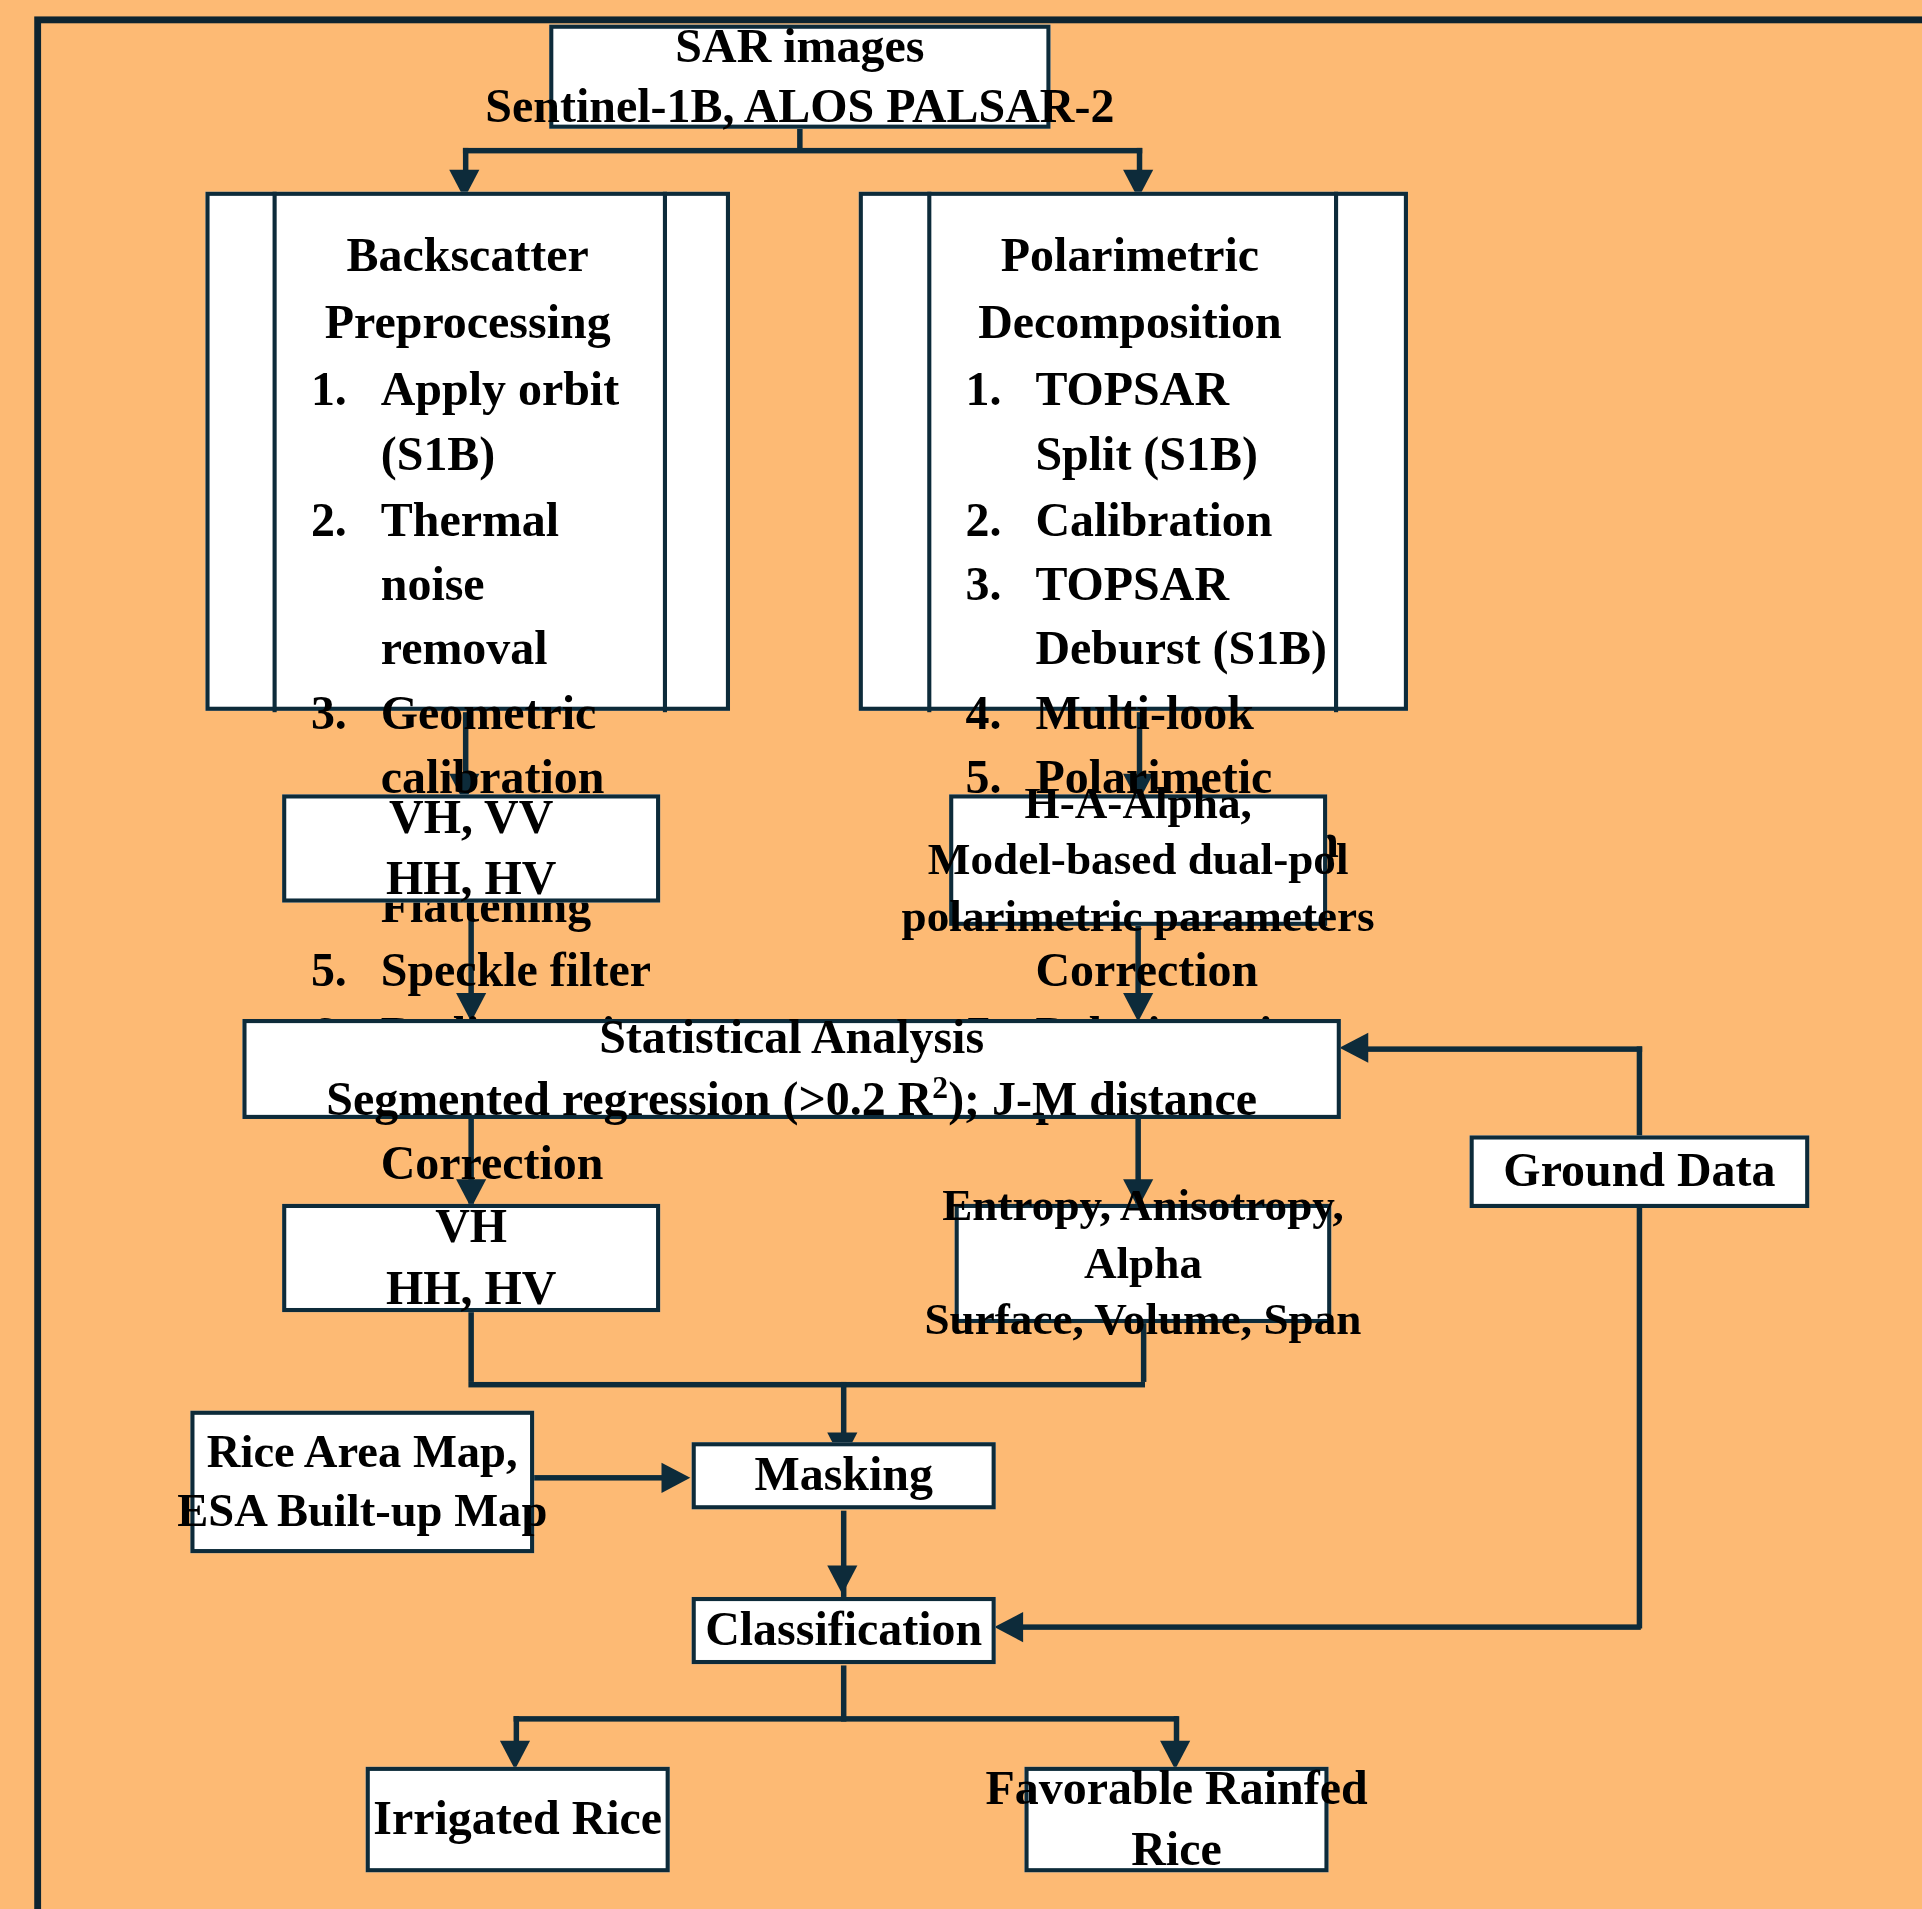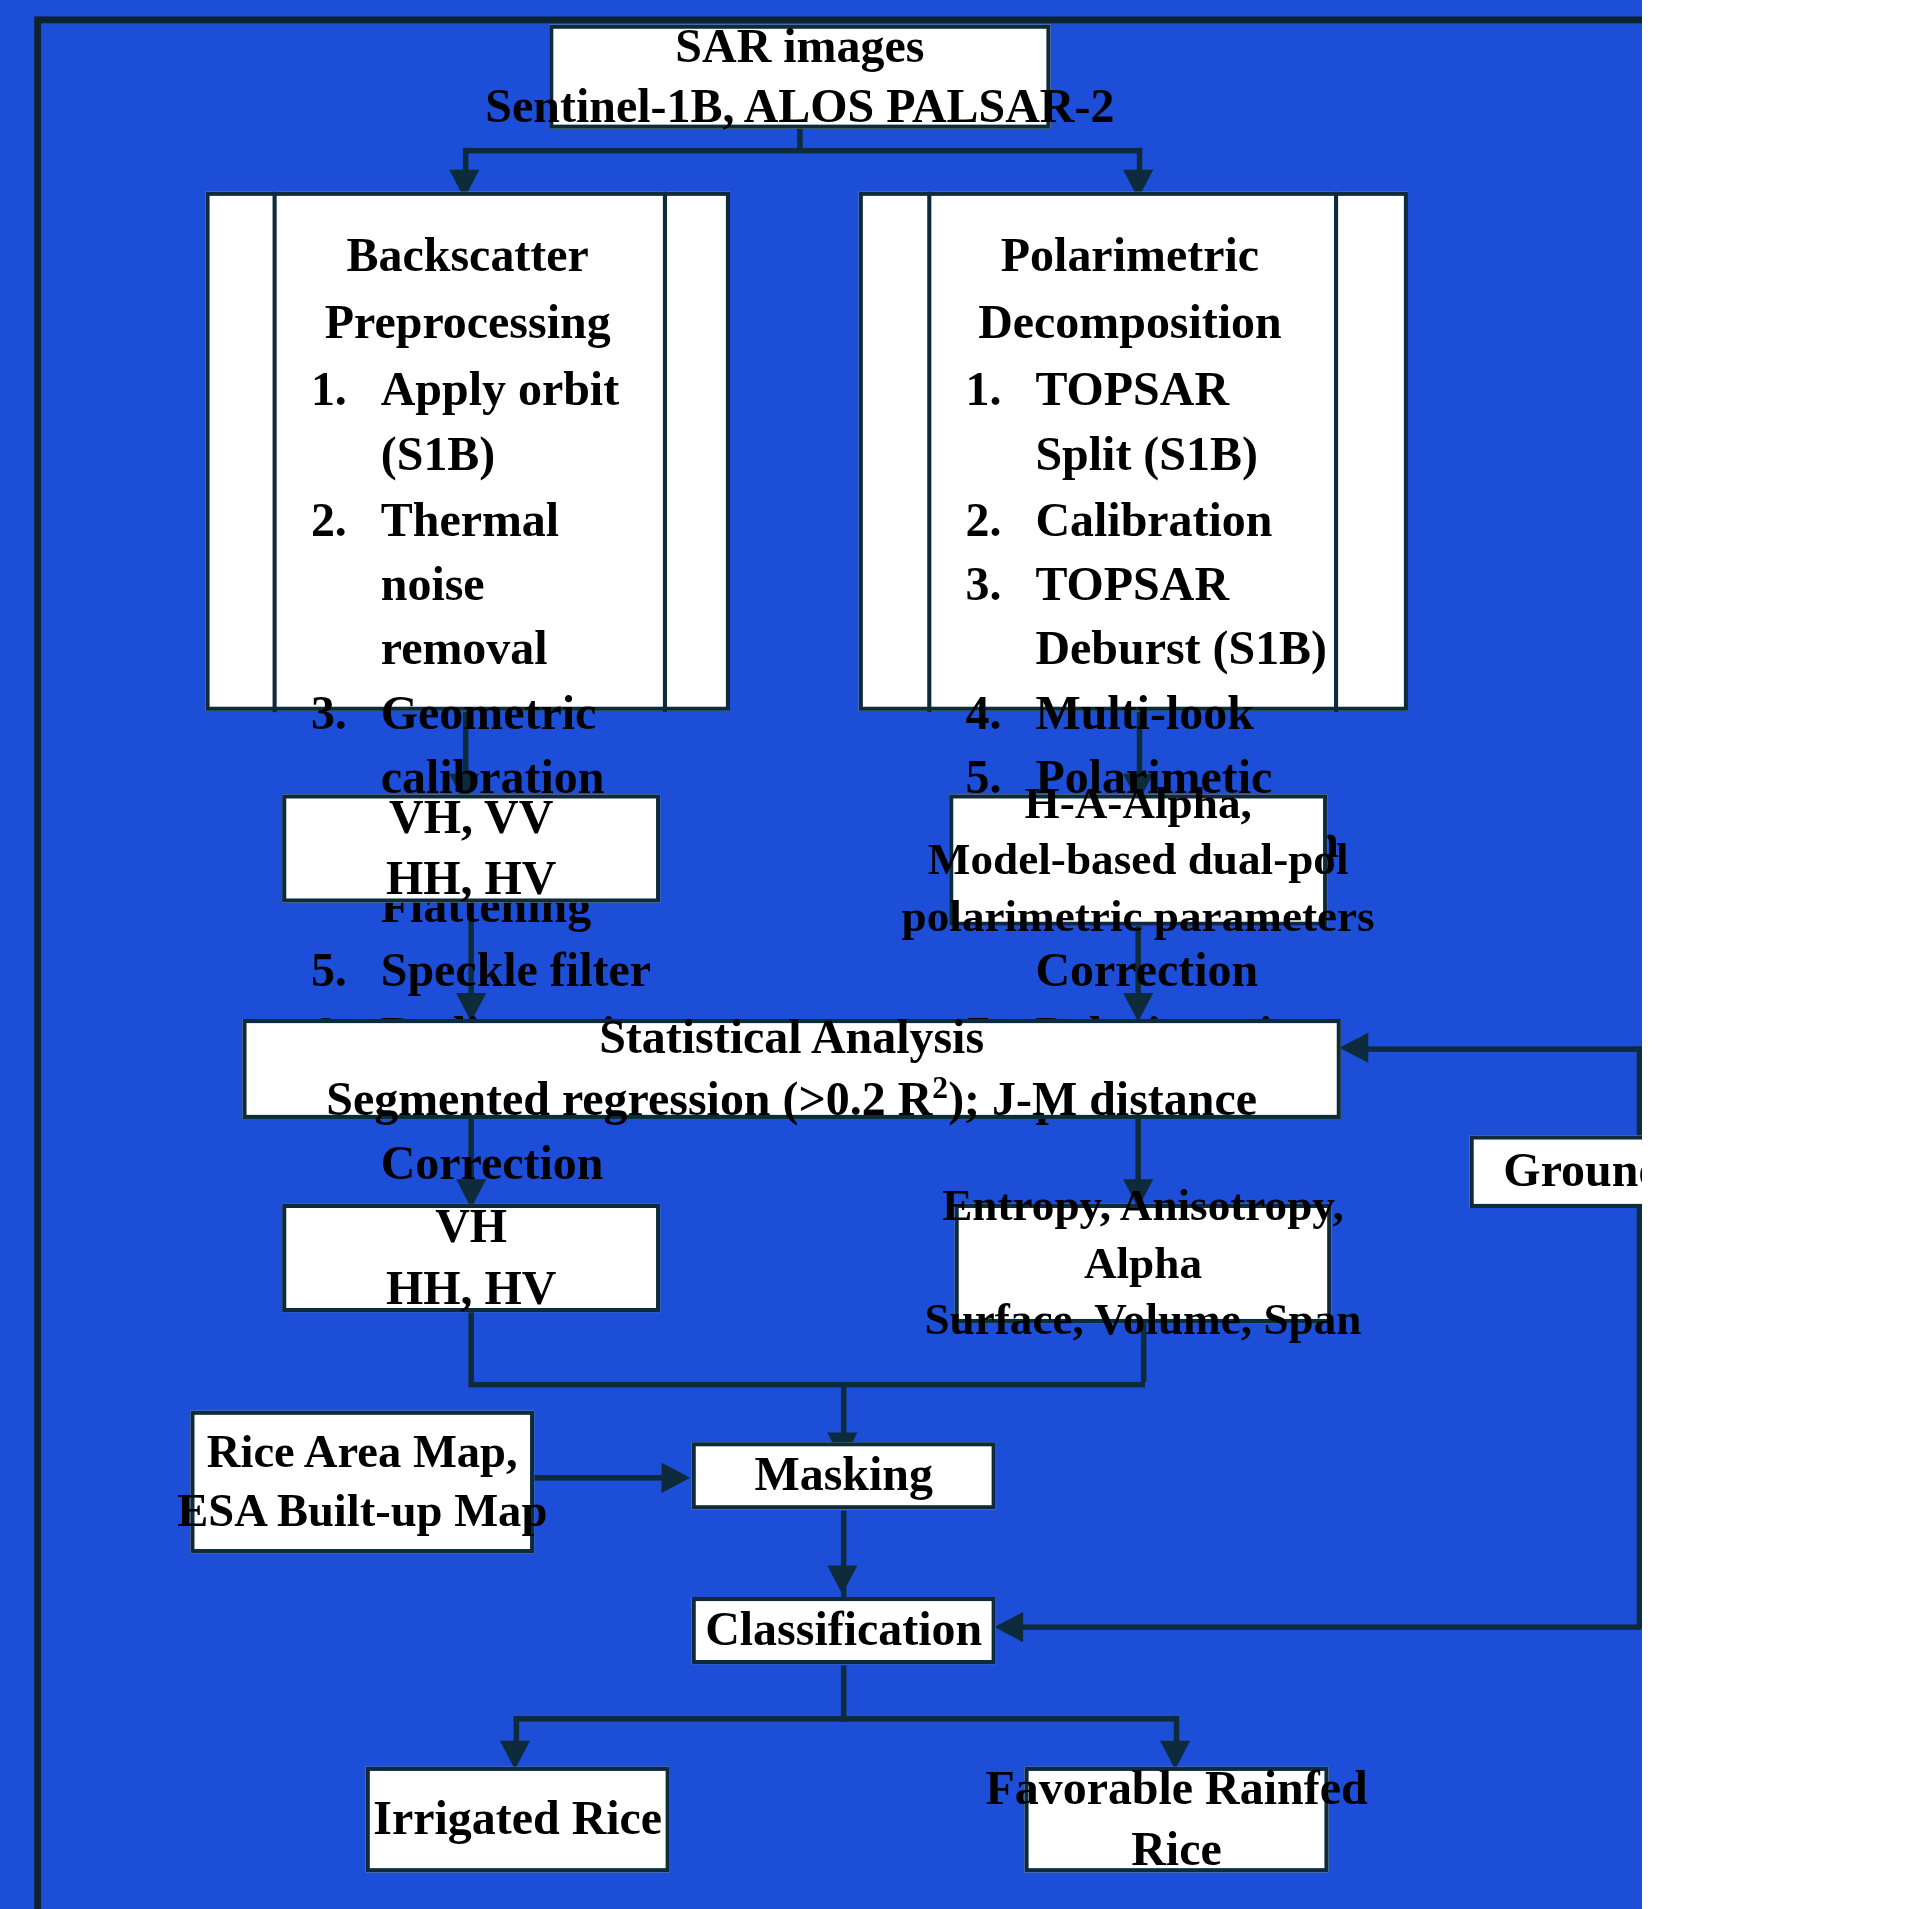--- a/index.html
+++ b/index.html
@@ -1,20 +1,20 @@
 <!DOCTYPE html>
 <html style="font-size:14px"><head>
 <meta charset="utf-8">
 <style>
   html,body{margin:0;padding:0;background:#ffffff;}
   body{font-family:"Liberation Serif","DejaVu Serif",serif;}
   #page{
     position:relative;
-    width:1642px;height:1909px;
-    background:#1d4ed8;
+    width:1922px;height:1909px;
+    background:#fdba74;
     box-sizing:border-box;
     overflow:hidden;
   }
   #frame{
     position:absolute;
     left:25px;top:12.4px;
     width:1873px;height:1881px;
     border:5.3px solid #0d2430;
     box-sizing:border-box;
   }

